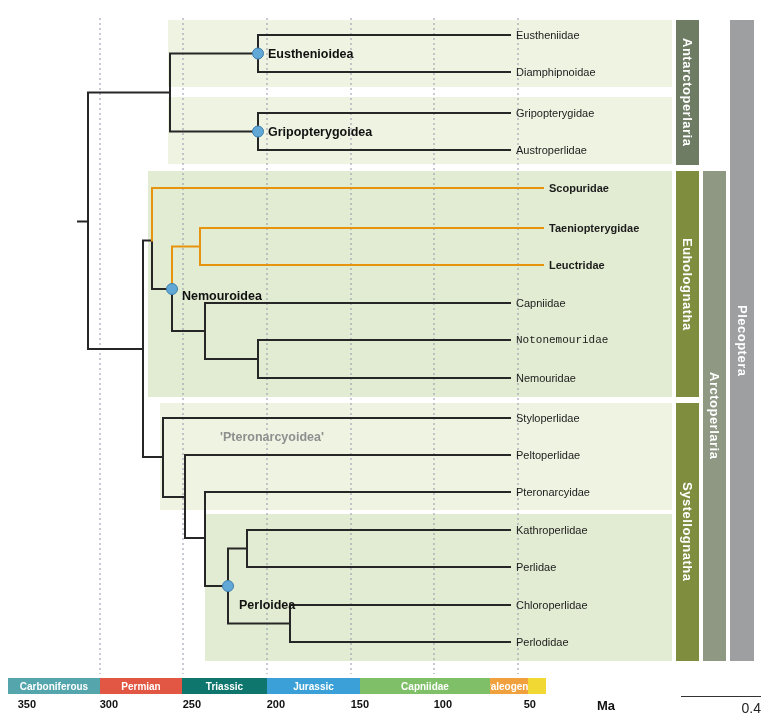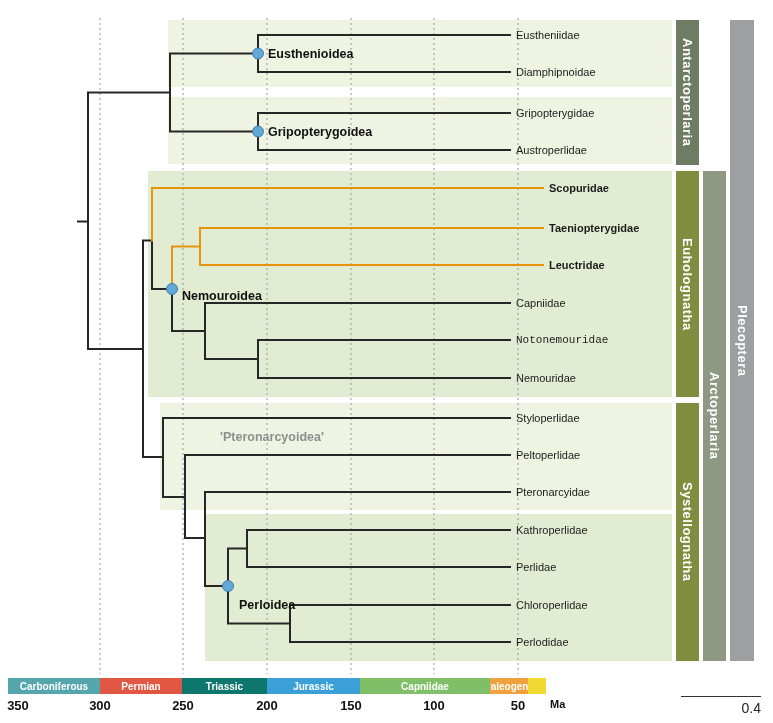--- a/index.html
+++ b/index.html
@@ -31,25 +31,25 @@
     white-space:nowrap;
   }
   .period{
     position:absolute;top:678px;height:16px;
     display:flex;align-items:center;justify-content:center;overflow:hidden;
   }
   .period span{
     color:#ffffff;font-weight:bold;font-size:10px;white-space:nowrap;
   }
   .tick{
-    position:absolute;top:698px;width:36px;text-align:center;
-    font-size:13px;font-weight:bold;color:#111;
+    position:absolute;top:698px;width:36px;text-align:right;
+    font-size:11px;font-weight:bold;color:#111;
   }
   .ma{
-    position:absolute;top:698px;font-size:11px;font-weight:bold;color:#111;
+    position:absolute;top:698px;font-size:13px;font-weight:bold;color:#111;margin-left:47px;
   }
   .scalebar-line{
     position:absolute;left:681px;top:696px;width:80px;height:0;
     border-top:1.5px solid #333;
   }
   .scalebar-label{
     position:absolute;left:681px;top:700px;width:80px;text-align:right;
     font-size:14px;color:#222;
   }
   svg{position:absolute;left:0;top:0;}

